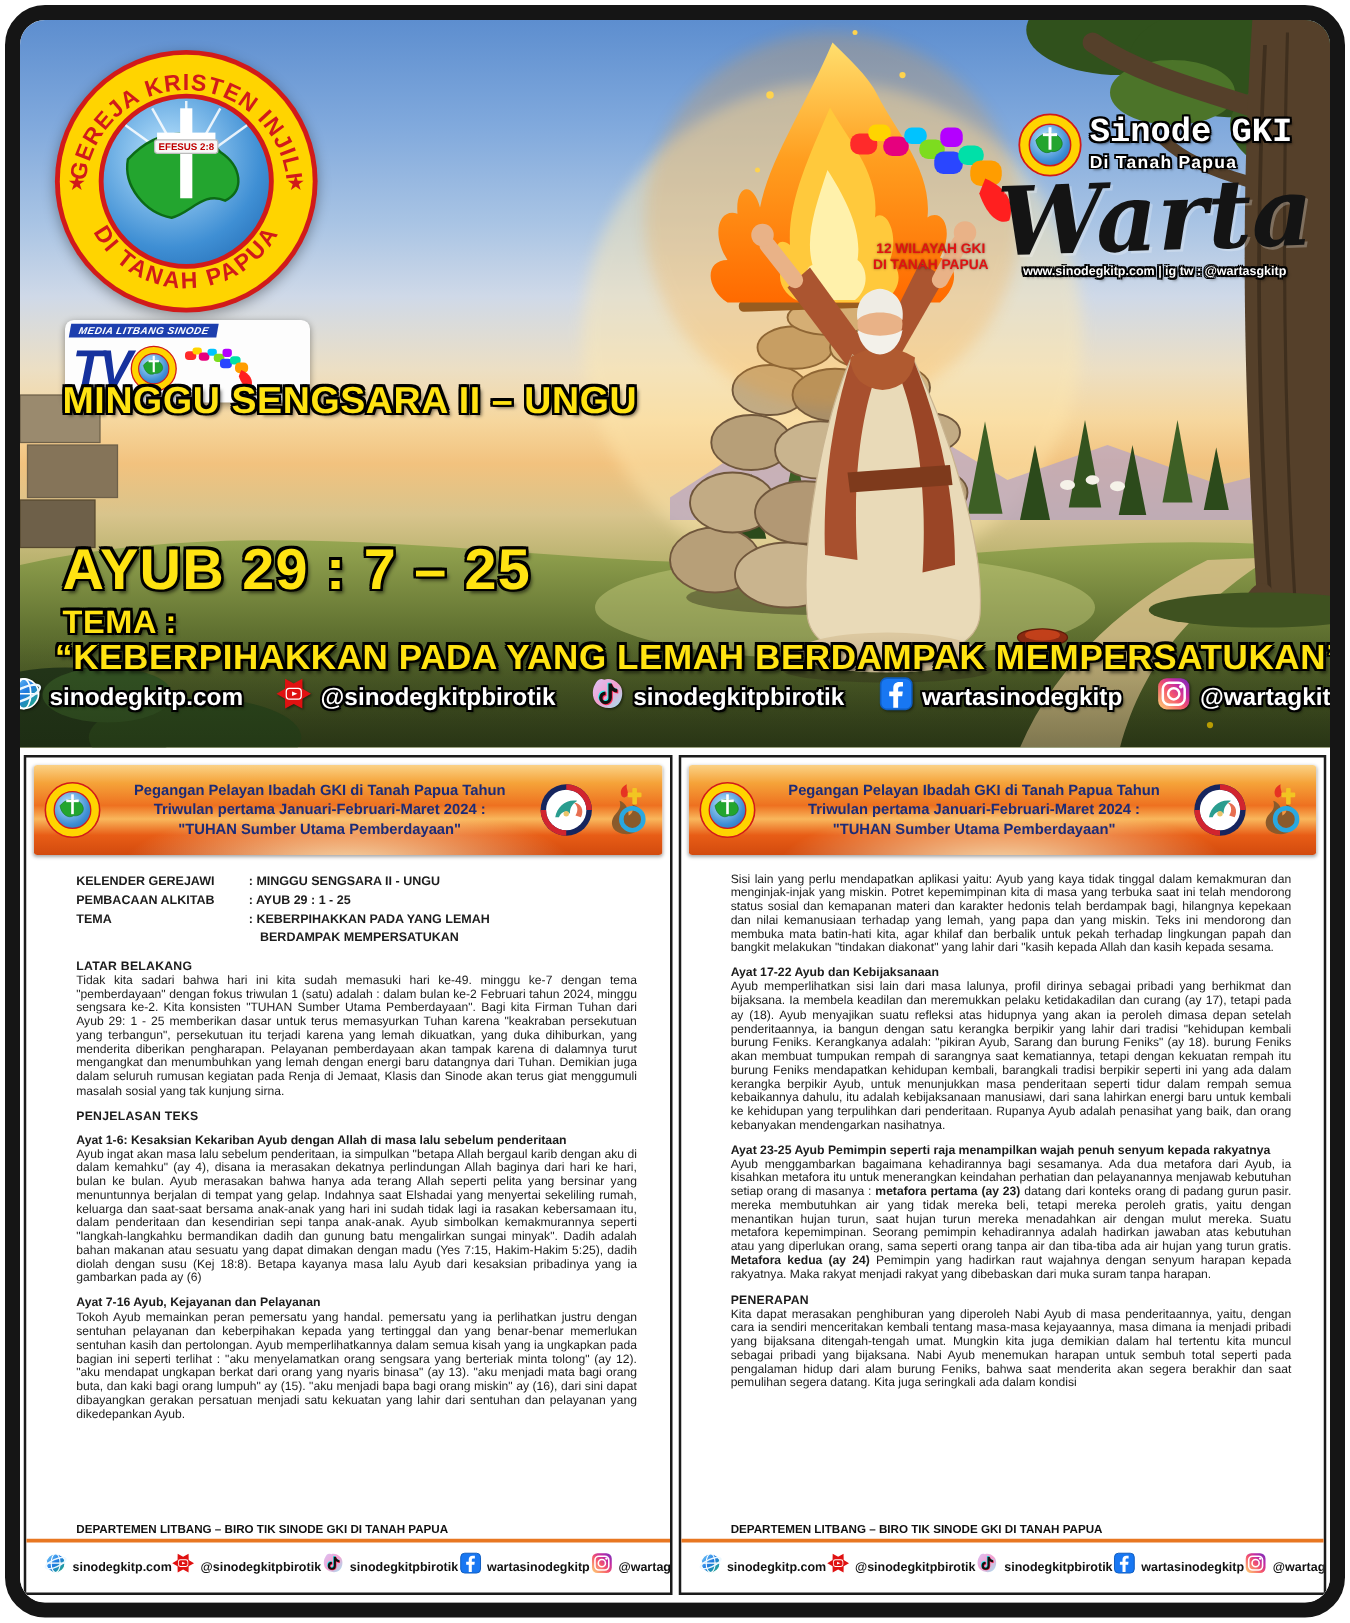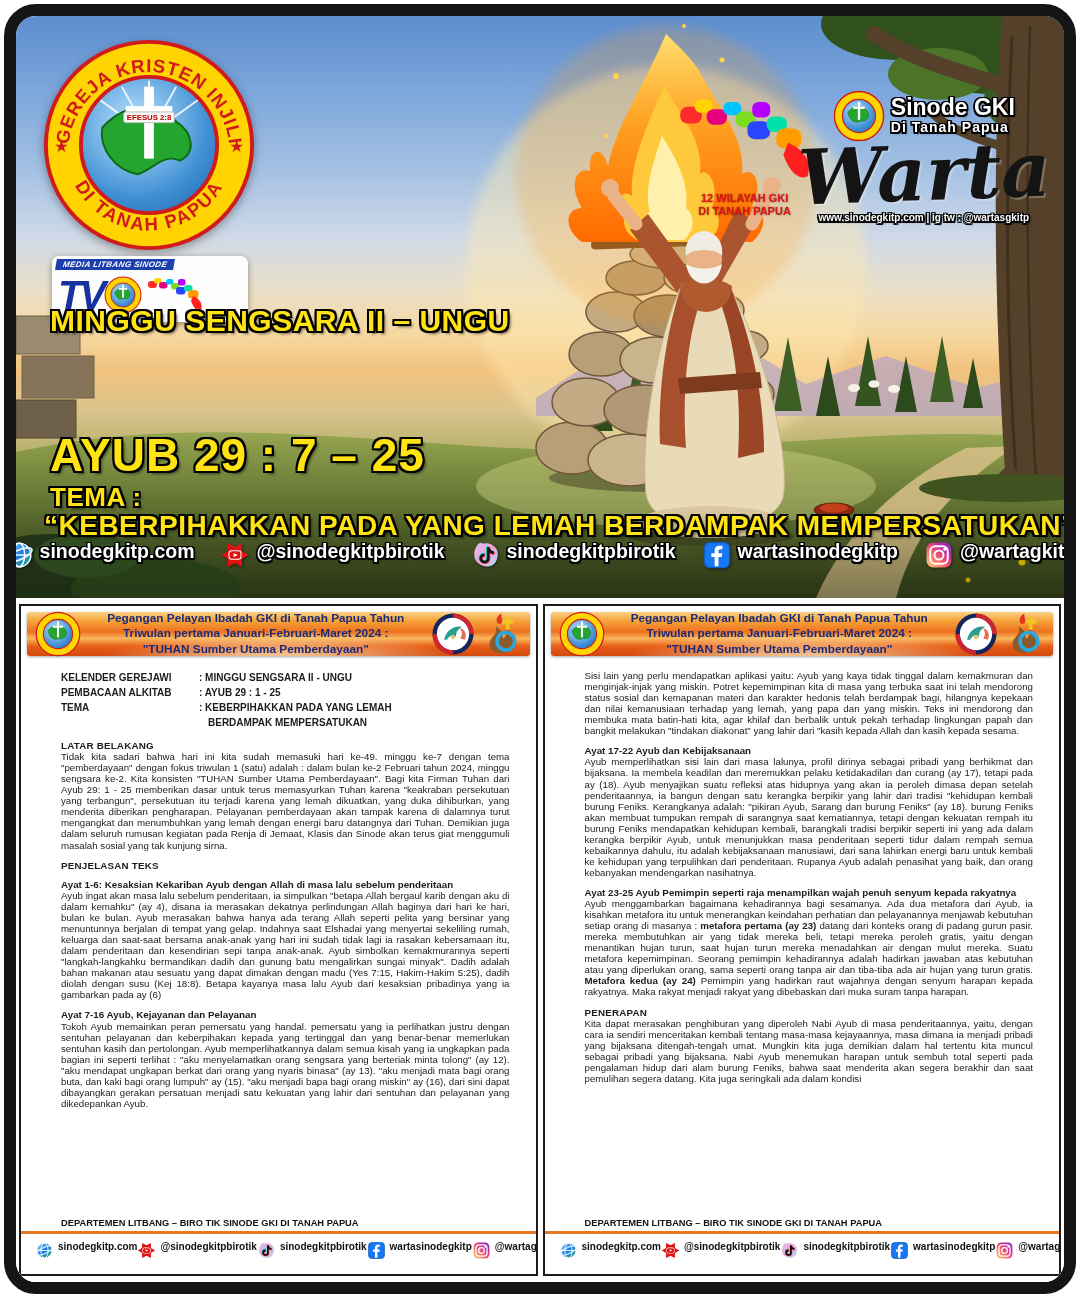--- a/index.html
+++ b/index.html
@@ -42,37 +42,37 @@
   .l6{top:494px;font-size:28px;left:28px;}
 
   .masthead{position:absolute;right:14px;top:74px;z-index:6;display:flex;align-items:flex-start;}
   .mh-left{width:158px;position:relative;}
   .mh-map{width:158px;height:96px;}
   .mh-note{margin-top:2px;color:#e01212;font-weight:800;font-size:11px;line-height:1.15;text-align:center;
     text-shadow:0 0 2px rgba(0,0,0,.5);}
   .mh-right{margin-left:-26px;display:flex;flex-direction:column;align-items:center;}
   .mh-row{display:flex;align-items:center;gap:6px;}
   .mh-logo{width:52px;height:52px;}
-  .mh-t1{font-size:23px;line-height:1;}
+  .mh-t1{font-size:27px;line-height:1;font-family:Liberation Mono, monospace;}
   .mh-t2{font-size:14px;letter-spacing:1px;line-height:1.2;}
   .brand{font-family:"DejaVu Serif","Liberation Serif",serif;font-style:italic;font-weight:800;
     font-size:76px;line-height:.95;color:#141414;transform:rotate(-2deg);margin-top:-4px;
     text-shadow:2px 2px 0 rgba(255,255,255,.25);}
   .mh-url{margin-top:2px;font-size:10px;}
 
   .socialbar{position:absolute;left:0;right:0;top:524px;z-index:8;display:flex;justify-content:center;
     align-items:center;gap:26px;}
-  .soc{display:flex;align-items:flex-start;gap:6px;}
+  .soc{display:flex;align-items:flex-end;gap:6px;}
   .sic{width:30px;height:30px;filter:drop-shadow(1px 1px 1px rgba(0,0,0,.5));}
   .slab{font-size:19.5px;}
 
   
   .pagesrow{flex:1;display:flex;gap:5px;padding:6px 3px 6px;box-sizing:border-box;background:#fff;}
   .page{flex:1;border:2px solid #1b1b1b;background:#fff;display:flex;flex-direction:column;overflow:hidden;}
-  .banner{margin:6px 6px 4px;height:44px;flex:0 0 auto;display:flex;align-items:center;padding:0 8px;border-radius:3px;
+  .banner{margin:6px 6px 4px;height:72px;flex:0 0 auto;display:flex;align-items:center;padding:0 8px;border-radius:3px;
     background:
       radial-gradient(ellipse 60% 120% at 50% 115%,rgba(255,244,200,.9) 0%,rgba(255,244,200,0) 60%),
       linear-gradient(180deg,#fbd286 0%,#f5a339 20%,#ee7120 45%,#f9b75c 60%,#e85d16 78%,#d24a0e 100%);
     box-shadow:0 1px 3px rgba(0,0,0,.35);}
   .b-logo{width:46px;height:46px;flex:0 0 auto;}
   .b-text{flex:1;text-align:center;font-size:11.8px;font-weight:bold;color:#1c2b77;line-height:1.32;}
   .b-logos{display:flex;gap:3px;flex:0 0 auto;}
   .b-logos svg{width:44px;height:44px;}
 
   .pbody{flex:1;padding:10px 26px 0 40px;font-size:9.7px;line-height:1.14;color:#1c1c1c;overflow:hidden;}

